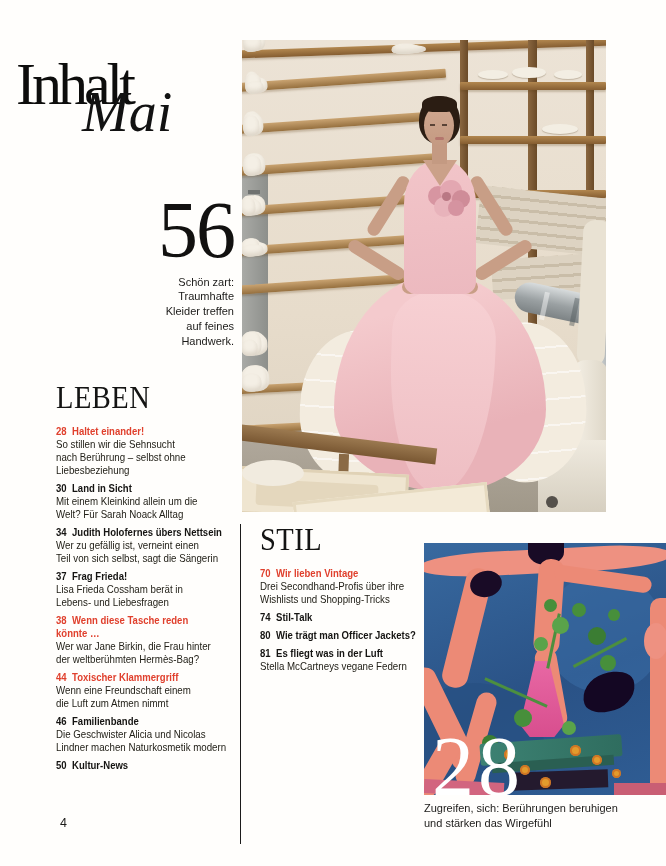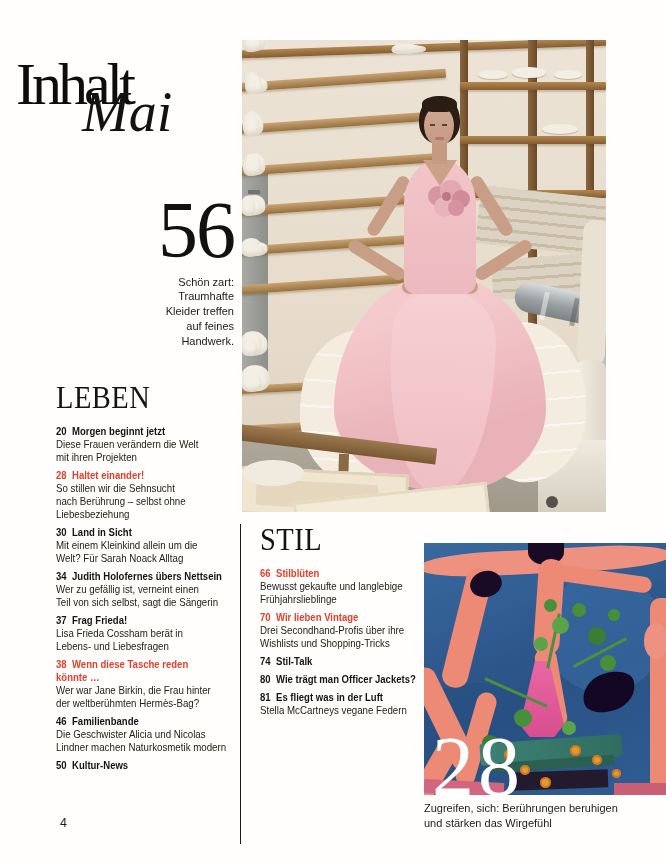--- a/index.html
+++ b/index.html
@@ -214,25 +214,20 @@
 Traumhafte
 Kleider treffen
 auf feines
 Handwerk.</div>
   </div>
 
   <section class="toc-col col-leben">
     <h2 class="section-heading">LEBEN</h2>
     <div>
         <div class="toc-item">
-          <div class="toc-title"><span class="toc-num">20</span><span>Morgen beginnt jetzt</span></div>
-          <div class="toc-desc">Diese Frauen verändern die Welt
-mit ihren Projekten</div>
-        </div>
-        <div class="toc-item">
           <div class="toc-title red"><span class="toc-num">28</span><span>Haltet einander!</span></div>
           <div class="toc-desc">So stillen wir die Sehnsucht
 nach Berührung – selbst ohne
 Liebesbeziehung</div>
         </div>
         <div class="toc-item">
           <div class="toc-title"><span class="toc-num">30</span><span>Land in Sicht</span></div>
           <div class="toc-desc">Mit einem Kleinkind allein um die
 Welt? Für Sarah Noack Alltag</div>
         </div>
@@ -246,40 +241,40 @@
           <div class="toc-desc">Lisa Frieda Cossham berät in
 Lebens- und Liebesfragen</div>
         </div>
         <div class="toc-item">
           <div class="toc-title red"><span class="toc-num">38</span><span>Wenn diese Tasche reden
 könnte …</span></div>
           <div class="toc-desc">Wer war Jane Birkin, die Frau hinter
 der weltberühmten Hermès-Bag?</div>
         </div>
         <div class="toc-item">
+          <div class="toc-title red"><span class="toc-num">44</span><span>Toxischer Klammergriff</span></div>
+          <div class="toc-desc">Wenn eine Freundschaft einem
+die Luft zum Atmen nimmt</div>
+        </div>
+        <div class="toc-item">
           <div class="toc-title"><span class="toc-num">46</span><span>Familienbande</span></div>
           <div class="toc-desc">Die Geschwister Alicia und Nicolas
 Lindner machen Naturkosmetik modern</div>
         </div>
         <div class="toc-item">
           <div class="toc-title"><span class="toc-num">50</span><span>Kultur-News</span></div>
         </div>
       </div>
   </section>
 
   <div class="divider-v"></div>
 
   <section class="toc-col col-stil">
     <h2 class="section-heading">STIL</h2>
     <div>
-        <div class="toc-item">
-          <div class="toc-title red"><span class="toc-num">66</span><span>Stilblüten</span></div>
-          <div class="toc-desc">Bewusst gekaufte und langlebige
-Frühjahrslieblinge</div>
-        </div>
         <div class="toc-item">
           <div class="toc-title red"><span class="toc-num">70</span><span>Wir lieben Vintage</span></div>
           <div class="toc-desc">Drei Secondhand-Profis über ihre
 Wishlists und Shopping-Tricks</div>
         </div>
         <div class="toc-item">
           <div class="toc-title"><span class="toc-num">74</span><span>Stil-Talk</span></div>
         </div>
         <div class="toc-item">
           <div class="toc-title"><span class="toc-num">80</span><span>Wie trägt man Officer Jackets?</span></div>

